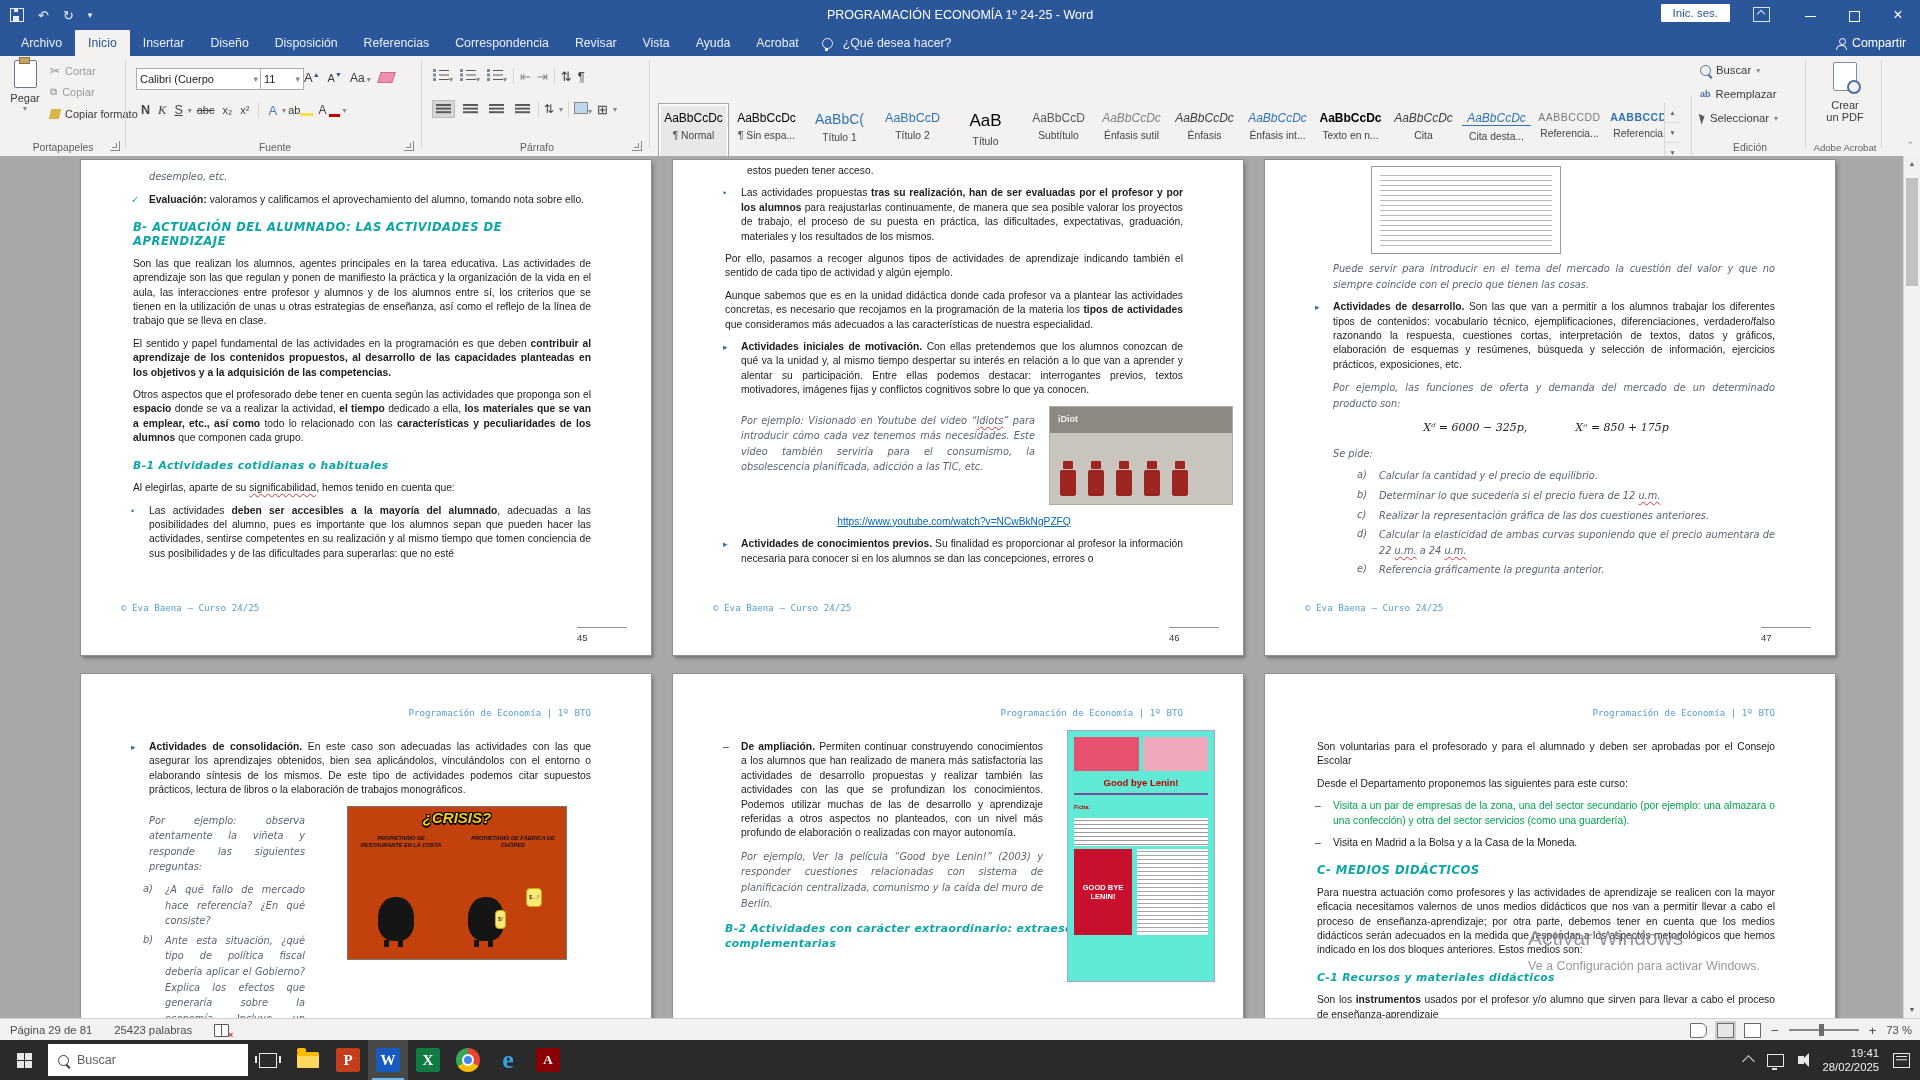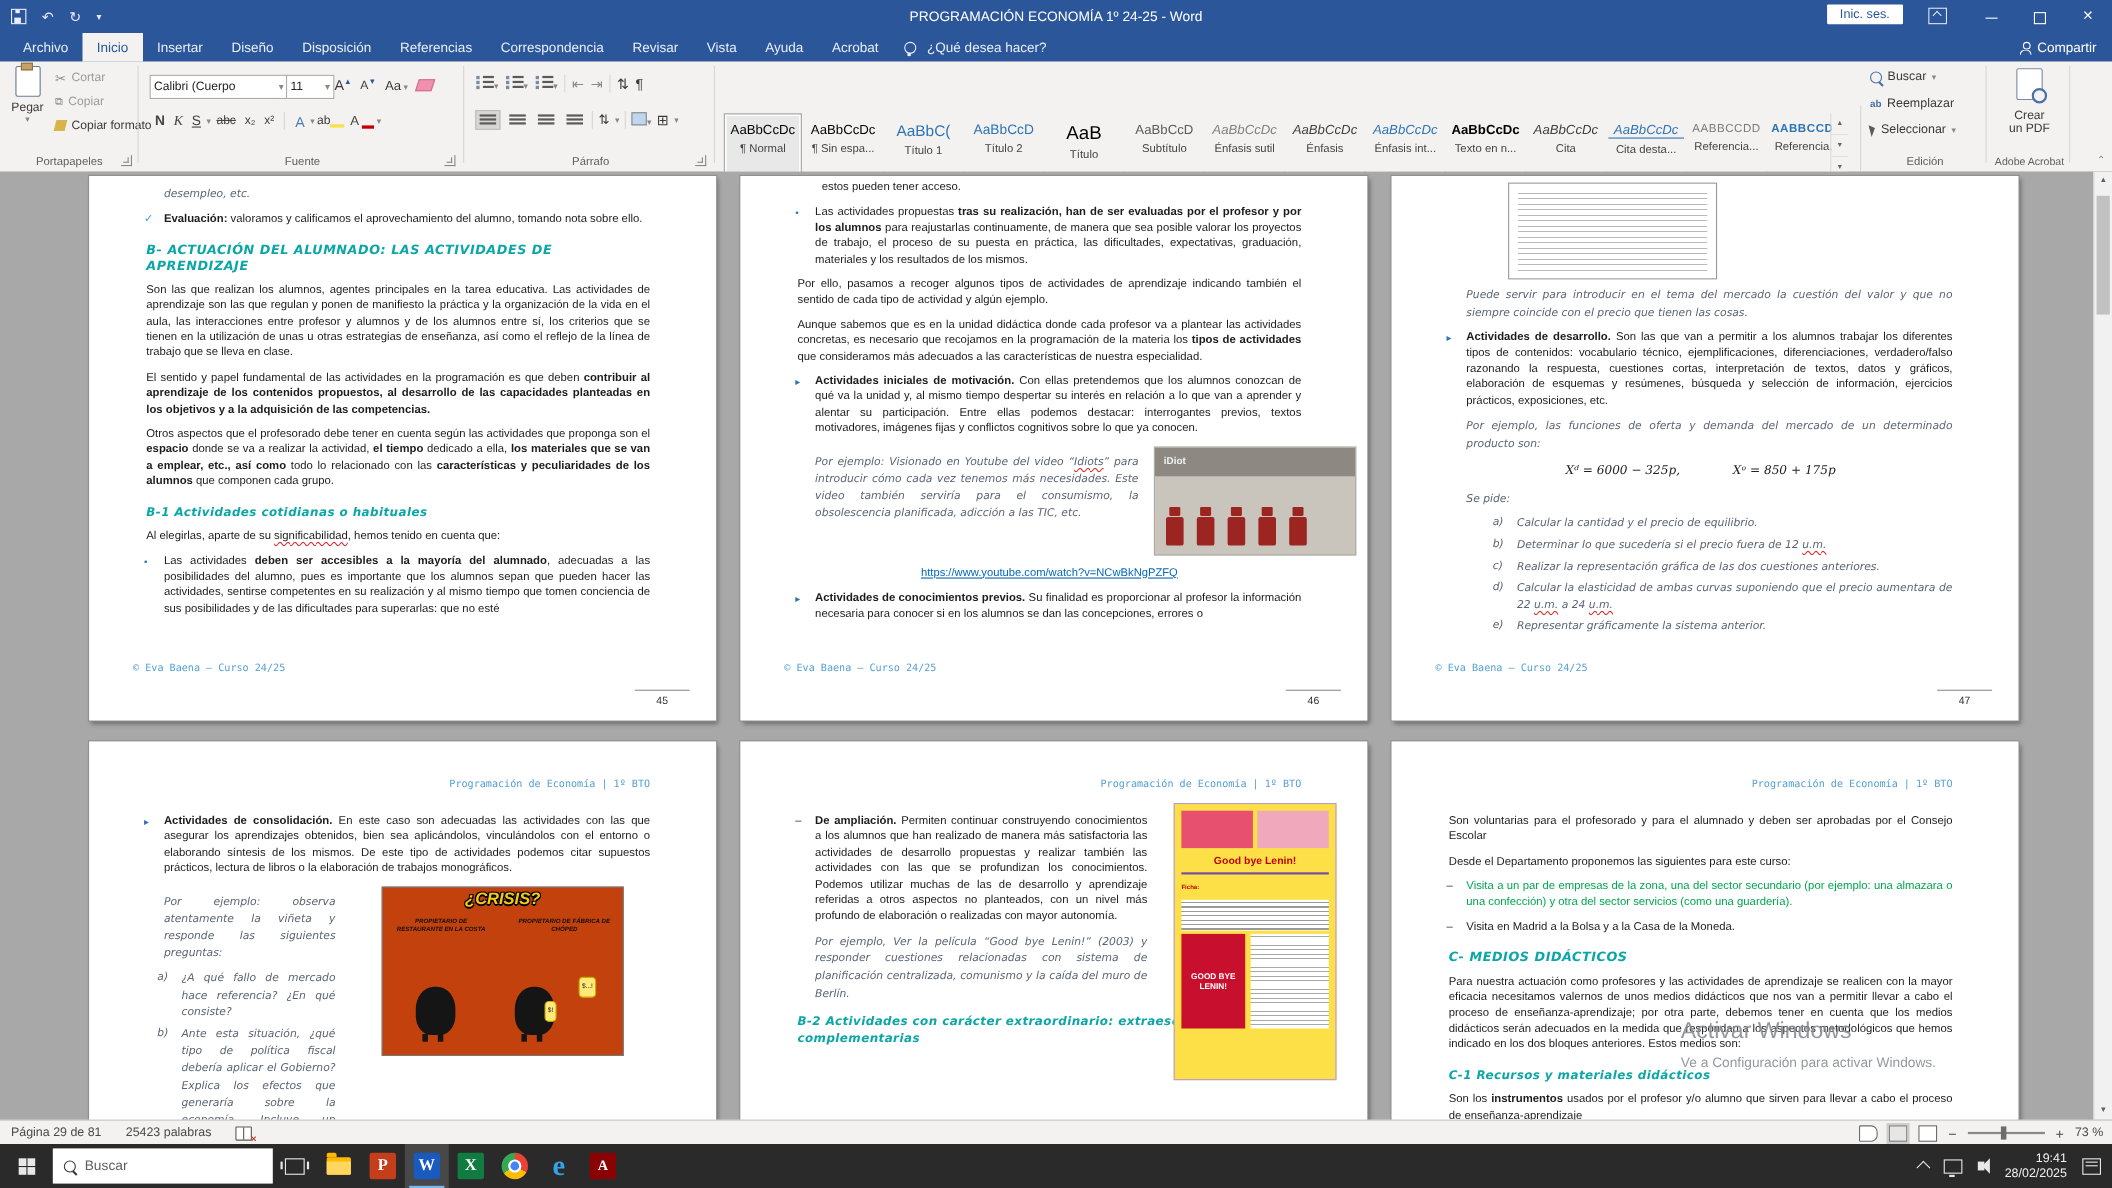--- a/index.html
+++ b/index.html
@@ -98,40 +98,40 @@
   .ind1{padding-left:16px;} .ind2{padding-left:22px;}
   .linkline{text-align:center;margin:10px 0 6px;}
   .lnk{color:#0467b8;text-decoration:underline;font-size:10.2px;}
   .formula{font-family:"DejaVu Serif",serif;font-style:italic;text-align:center;font-size:11px;margin:10px 0;color:#222;}
   .gapr{margin-right:48px;}
   .li{display:flex;margin:4px 0 4px 40px;}
   .lim{flex:0 0 22px;font-family:"DejaVu Sans",sans-serif;font-style:italic;color:#5a6472;font-size:9.8px;}
   .li .bt{font-family:"DejaVu Sans",sans-serif;font-style:italic;color:#5a6472;font-size:9.8px;line-height:15.6px;}
   .pfoot{position:absolute;left:40px;bottom:40px;font-family:"DejaVu Sans Mono",monospace;font-size:9.2px;color:#56a0d3;}
   .phead{position:absolute;top:32px;right:60px;font-family:"DejaVu Sans Mono",monospace;font-size:9.2px;color:#56a0d3;}
-  .pnum{position:absolute;bottom:10px;right:24px;width:50px;text-align:center;font-size:9.5px;color:#333;border-top:1px solid #8f8f8f;padding-top:3px;}
+  .pnum{position:absolute;bottom:10px;right:24px;width:50px;text-align:left;font-size:9.5px;color:#333;border-top:1px solid #8f8f8f;padding-top:3px;}
   .grn{color:#00a651;}
   
   .img-idiot{flex:none;width:182px;height:97px;background:#c9c4bc;margin-right:-50px;margin-left:14px;position:relative;overflow:hidden;border:1px solid #b0aba3;}
   .idband{position:absolute;left:0;right:0;top:0;height:26px;background:#8d8982;}
   .idlabel{position:absolute;left:8px;top:5px;color:#f2f2f2;font-size:9px;font-weight:bold;}
   .robots{position:absolute;left:10px;bottom:8px;display:flex;gap:12px;}
   .rb{width:16px;height:26px;background:#9c2521;border-radius:2px;position:relative;}
   .rb::before{content:"";position:absolute;top:-9px;left:3px;width:10px;height:8px;background:#9c2521;border-radius:1px;}
   .scanimg{width:190px;height:88px;border:1px solid #9a9a9a;background:#fff;margin:4px 0 6px 54px;padding:6px 8px;box-sizing:border-box;}
   .tlines{height:100%;background:repeating-linear-gradient(#fff 0 2px,#b9b9b9 2px 3px,#fff 3px 5px);}
   .comicbox{width:218px;height:152px;border:1px solid #777;background:#c2410c;position:relative;flex:none;margin-left:42px;overflow:hidden;}
   .crisis{position:absolute;left:0;right:0;top:4px;text-align:center;font-weight:bold;font-style:italic;font-size:15px;color:#f3cd13;text-shadow:-1px -1px 0 #000,1px -1px 0 #000,-1px 1px 0 #000,1px 1px 0 #000,0 2px 0 #000;}
   .clab{position:absolute;top:28px;font-size:5.6px;font-style:italic;font-weight:bold;color:#111;width:86px;text-align:center;line-height:7px;}
   .clab.l{left:10px;} .clab.r{right:10px;}
   .fig{position:absolute;bottom:18px;width:36px;height:44px;background:#151515;border-radius:46% 46% 40% 40%;}
   .fig::after{content:"";position:absolute;bottom:-6px;left:6px;width:5px;height:7px;background:#151515;box-shadow:14px 0 0 #151515;}
   .fig.f1{left:30px;} .fig.f2{left:120px;}
   .bub{position:absolute;font-size:6px;color:#111;background:#ffe97a;border:1px solid #c9a900;border-radius:4px;padding:1px 2px;}
-  .moviecard{position:absolute;right:28px;top:56px;width:148px;height:252px;background:#fde047;border:1px solid #b79cd4;padding:6px;box-sizing:border-box;}
+  .moviecard{position:absolute;right:28px;top:56px;width:148px;height:252px;background:#5eead4;border:1px solid #b79cd4;padding:6px;box-sizing:border-box;}
   .mcstrip{height:34px;display:flex;gap:4px;}
   .mcimg1{flex:1;background:#e7506e;} .mcimg2{flex:1;background:#f0a8bc;}
   .mctitle{text-align:center;color:#c00000;font-weight:bold;font-size:9.5px;margin:5px 0 3px;}
   .mcrule{height:2px;background:#7a4ca0;margin:2px 0 5px;}
   .mctag{font-size:5.5px;color:#c00000;font-weight:bold;}
   .mclines{height:28px;background:repeating-linear-gradient(#fff 0 2px,#9a9a9a 2px 3px,#fff 3px 4px);margin:3px 0;}
   .mcbottom{display:flex;gap:5px;}
   .mcposter{width:58px;height:86px;background:#c8102e;color:#fff;font-weight:bold;font-size:7.5px;line-height:9px;padding:34px 3px 0;box-sizing:border-box;text-align:center;}
   .mctext{flex:1;background:repeating-linear-gradient(#fff 0 2px,#a8a8a8 2px 2.8px,#fff 2.8px 4px);}
   .cols{display:flex;}
@@ -520,21 +520,21 @@
         <div class="li">
             <span class="lim">c)</span>
             <div class="bt"><span>Realizar la representación gráfica de las dos cuestiones anteriores.</span></div>
           </div>
         <div class="li">
             <span class="lim">d)</span>
             <div class="bt"><span>Calcular la elasticidad de ambas curvas suponiendo que el precio aumentara de 22 </span><span class="sq">u.m.</span><span> a 24 </span><span class="sq">u.m.</span></div>
           </div>
         <div class="li">
             <span class="lim">e)</span>
-            <div class="bt"><span>Representar gráficamente la sistema anterior.</span></div>
+            <div class="bt"><span>Referencia gráficamente la pregunta anterior.</span></div>
           </div>
       </div>
       <div class="pfoot">© Eva Baena – Curso 24/25</div>
       <div class="pnum">47</div>
     </div>
 
     <div class="page prow2" style="left:81px;">
       <div class="phead">Programación de Economía | 1º BTO</div>
       <div class="pgin">
         <div class="bl">

